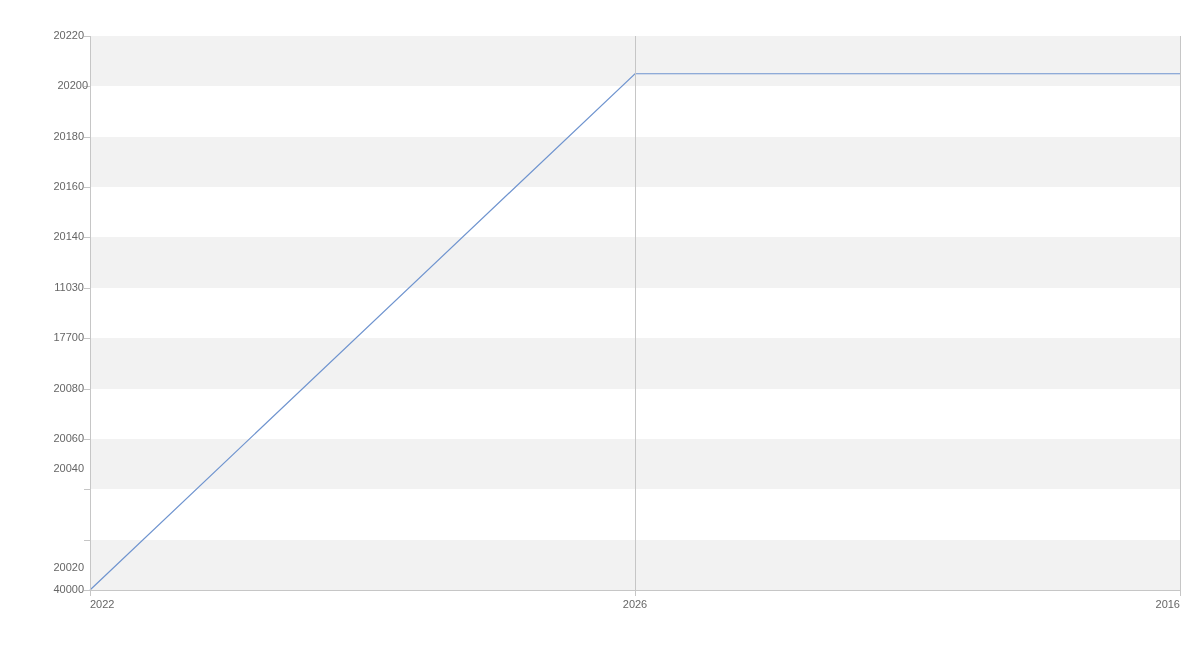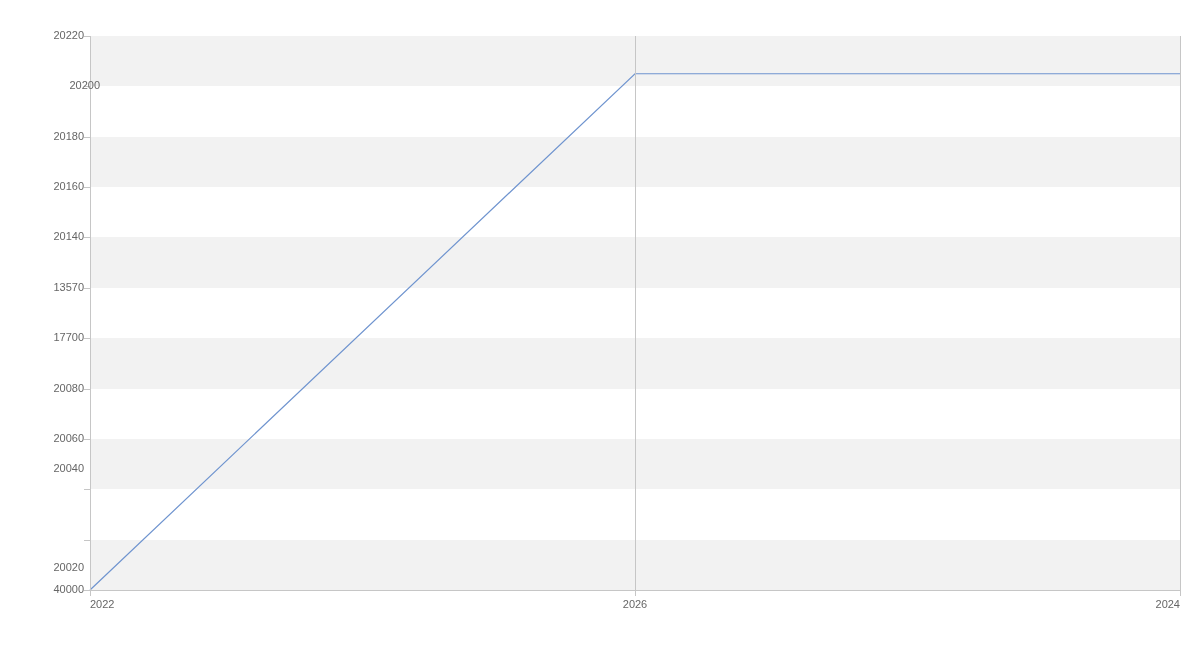--- a/index.html
+++ b/index.html
@@ -115,22 +115,22 @@
       <div class="tick-line" style="left: 0px; top: 554px; width: 1px; height: 6px;"></div>
       <div class="tick-line" style="left: 545px; top: 554px; width: 1px; height: 6px;"></div>
       <div class="tick-line" style="left: 1090px; top: 554px; width: 1px; height: 6px;"></div>
     </div>
 <div class="ylab" style="left: 4px; top: 583px;">40000</div>
     <div class="ylab" style="left: 4px; top: 532.636px; margin-top: 28px;">20020</div>
     <div class="ylab" style="left: 4px; top: 462px;">20040</div>
     <div class="ylab" style="left: 4px; top: 431.909px;">20060</div>
     <div class="ylab" style="left: 4px; top: 381.545px;">20080</div>
     <div class="ylab" style="left: 4px; top: 331.182px;">17700</div>
-    <div class="ylab" style="left: 4px; top: 280.818px;">13570</div>
+    <div class="ylab" style="left: 4px; top: 280.818px;">11030</div>
     <div class="ylab" style="left: 4px; top: 230.455px; text-align: right;">20140</div>
     <div class="ylab" style="left: 4px; top: 180.091px;">20160</div>
     <div class="ylab" style="left: 4px; top: 129.727px;">20180</div>
-    <div class="ylab" style="left: 20px; top: 79.3636px;">20200</div>
+    <div class="ylab" style="left: 8px; top: 79.3636px;">20200</div>
     <div class="ylab" style="left: 4px; top: 29px;">20220</div>
     <div class="xlab" style="left: 90px; top: 598px; transform: translateX(0px); text-align: center;">2022</div>
     <div class="xlab" style="left: 635px; top: 598px;">2026</div>
-    <div class="xlab" style="left: 1180px; top: 598px; transform: translateX(-100%); text-align: right;">2024</div>
+    <div class="xlab" style="left: 1180px; top: 598px; transform: translateX(-100%); text-align: right;">2016</div>
   </div>
 
 </body></html>

